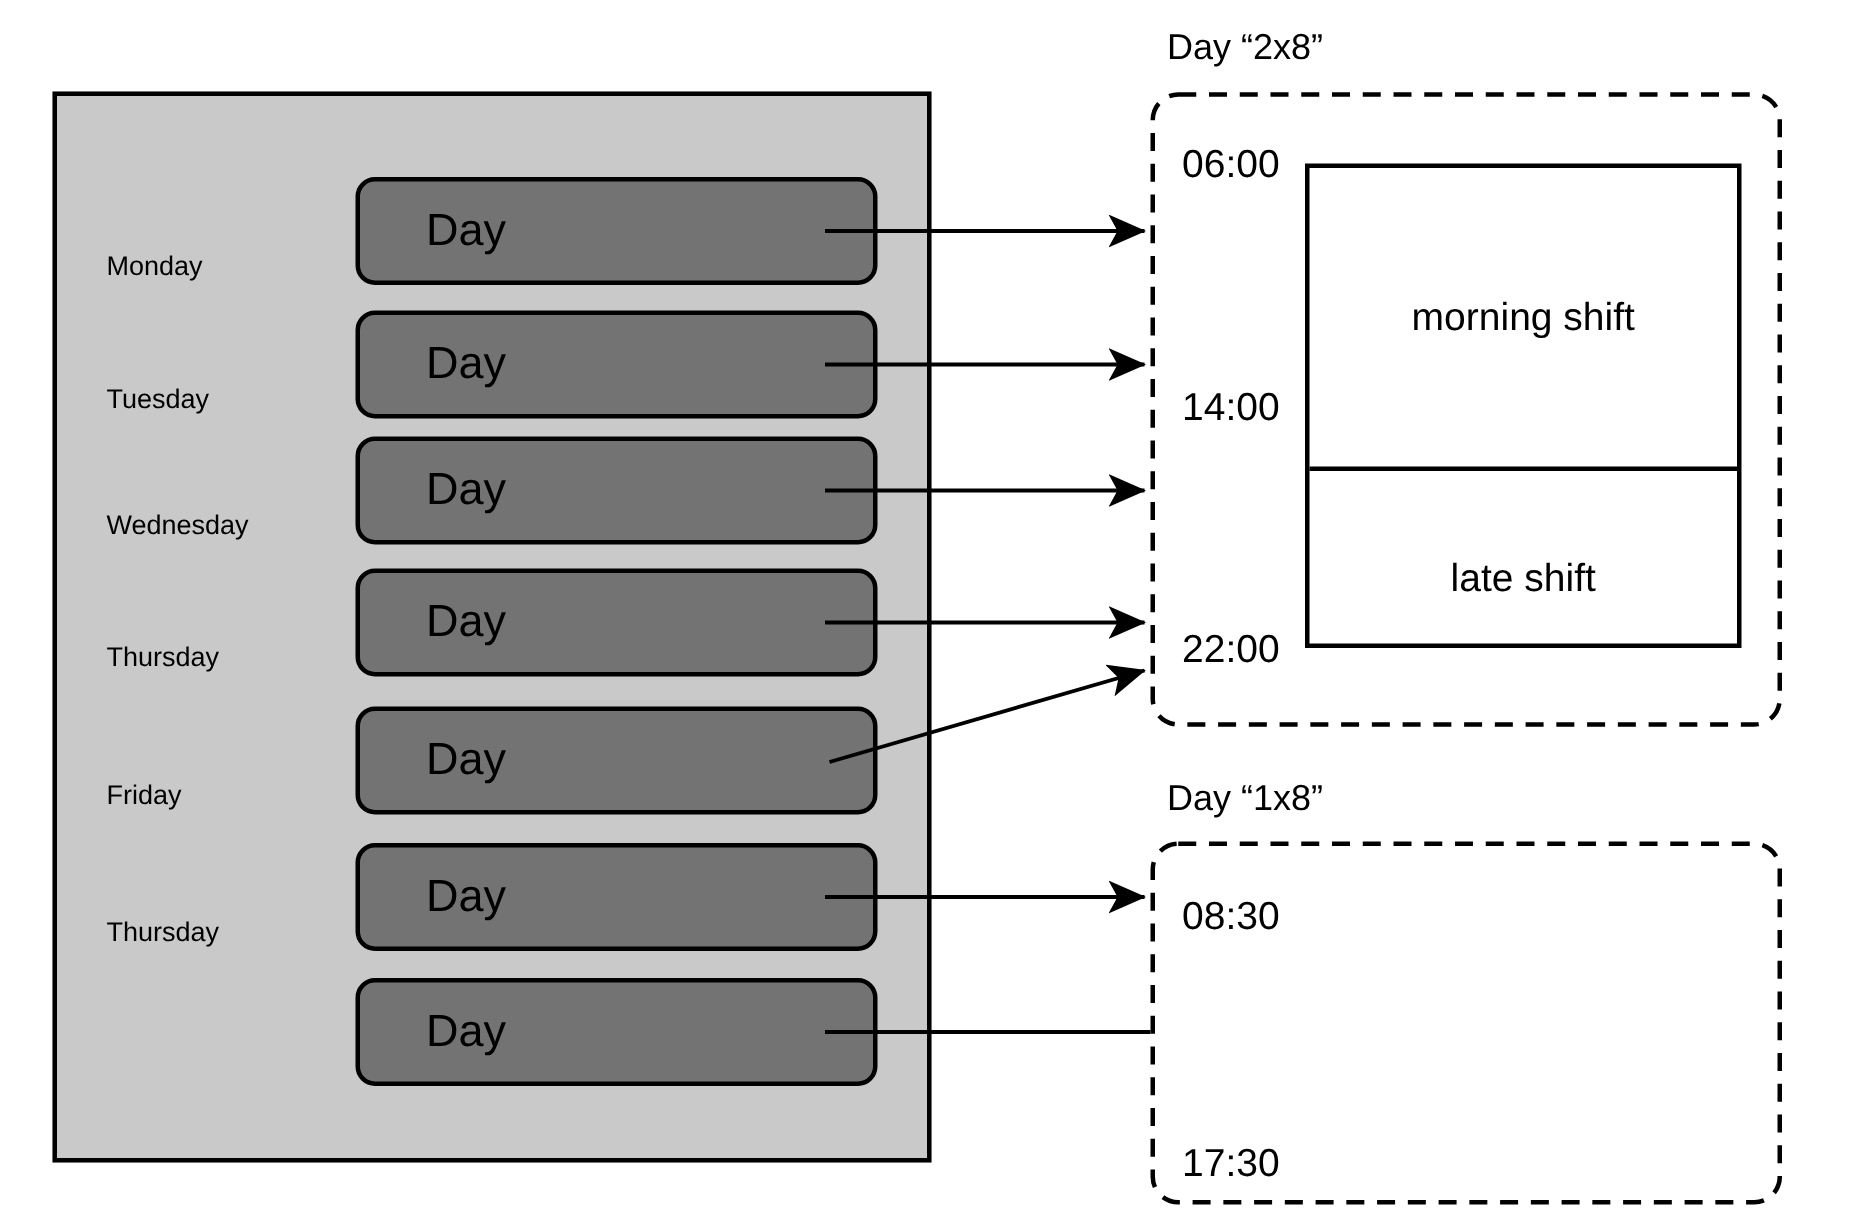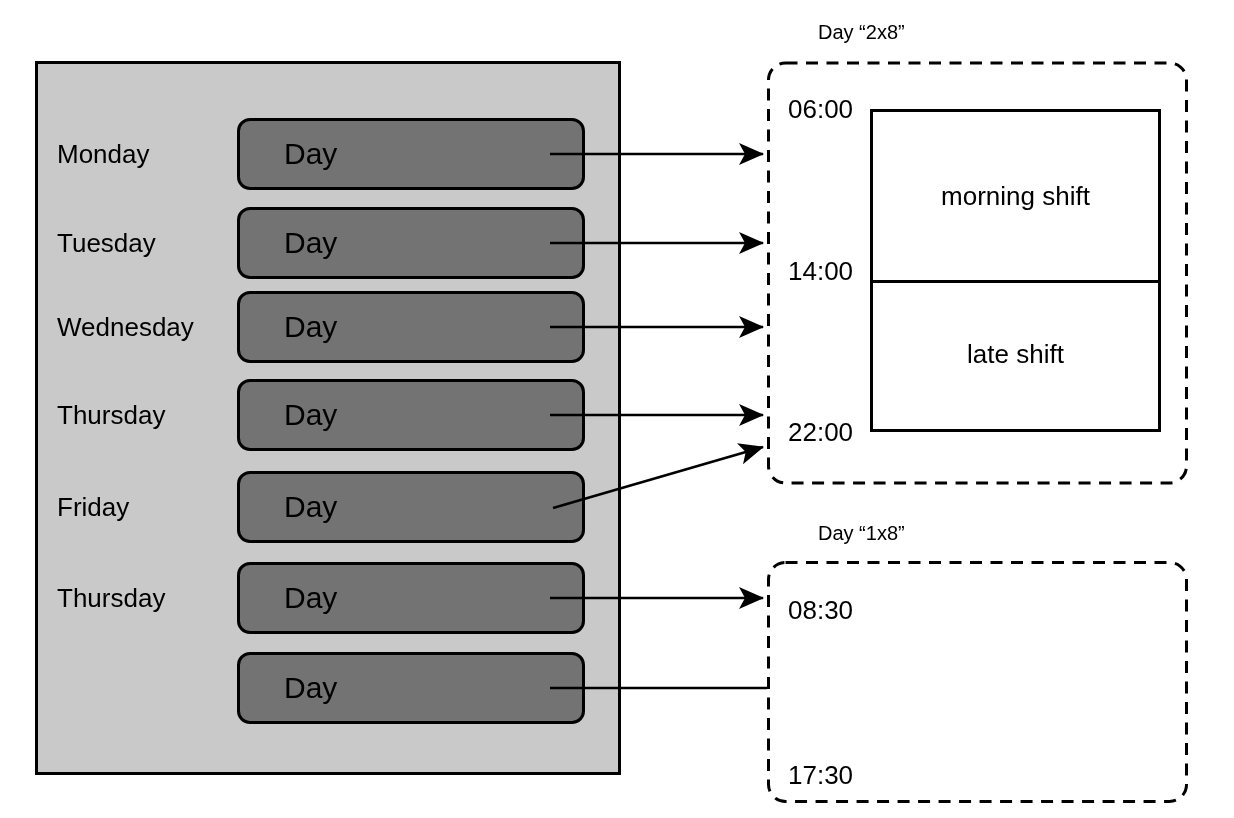--- a/index.html
+++ b/index.html
@@ -27,48 +27,48 @@
   }
   .calendar-panel {
     left: 35px; top: 61px;
     width: 586px; height: 714px;
     background: #c9c9c9;
     border: 3px solid #000;
     box-sizing: border-box;
     z-index: 0;
   }
   .day-label {
-    left: 57px;
+    left: 71px;
     width: 165px; height: 34px;
     line-height: 34px;
-    font-size: 26px;
+    font-size: 18px;
     z-index: 2;
+    margin-top: 23px;
   }
   .day-box {
     left: 237px;
     width: 348px; height: 72px;
     box-sizing: border-box;
     background: #737373;
     border: 3px solid #000;
     border-radius: 13px;
     display: flex;
     align-items: center;
     padding-left: 44px;
     font-size: 30px;
     z-index: 2;
   }
 
   
   .tpl-title {
     left: 778px;
     width: 260px; height: 32px;
     line-height: 32px;
-    font-size: 20px;
+    font-size: 24px;
     z-index: 2;
-    margin-left: 40px;
   }
   .time-label {
     left: 788px;
     width: 74px; height: 30px;
     line-height: 30px;
     font-size: 26px;
     z-index: 2;
   }
   .shift-rect {
     left: 870px;
@@ -131,21 +131,21 @@
   <div class="abs day-box" style="top:652px">
       <span>Day</span>
     </div>
 
   <div class="abs tpl-title" style="top:16px">Day “2x8”</div>
   <div class="abs time-label" style="top:94px">06:00</div>
   <div class="abs time-label" style="top:256px">14:00</div>
   <div class="abs time-label" style="top:417px">22:00</div>
 
   <div class="abs shift-rect" style="top:109px; height:323px">
-    <div class="shift-cell" style="height:171px; border-bottom:3px solid #000">
+    <div class="shift-cell" style="height:202px; border-bottom:3px solid #000">
       <span class="wrap">morning shift</span>
     </div>
     <div class="shift-cell" style="height:143px">
       <span class="wrap">late shift</span>
     </div>
   </div>
 
   <div class="abs tpl-title" style="top:517px">Day “1x8”</div>
   <div class="abs time-label" style="top:595px">08:30</div>
   <div class="abs time-label" style="top:760px">17:30</div>

